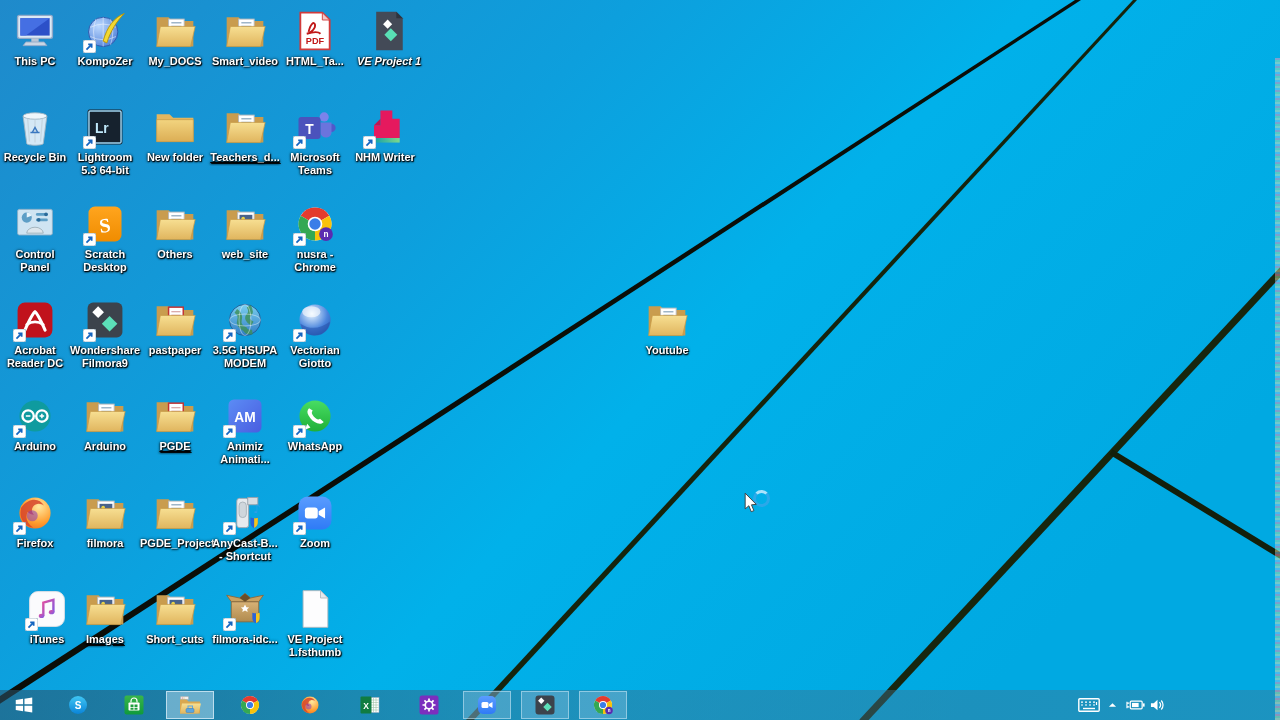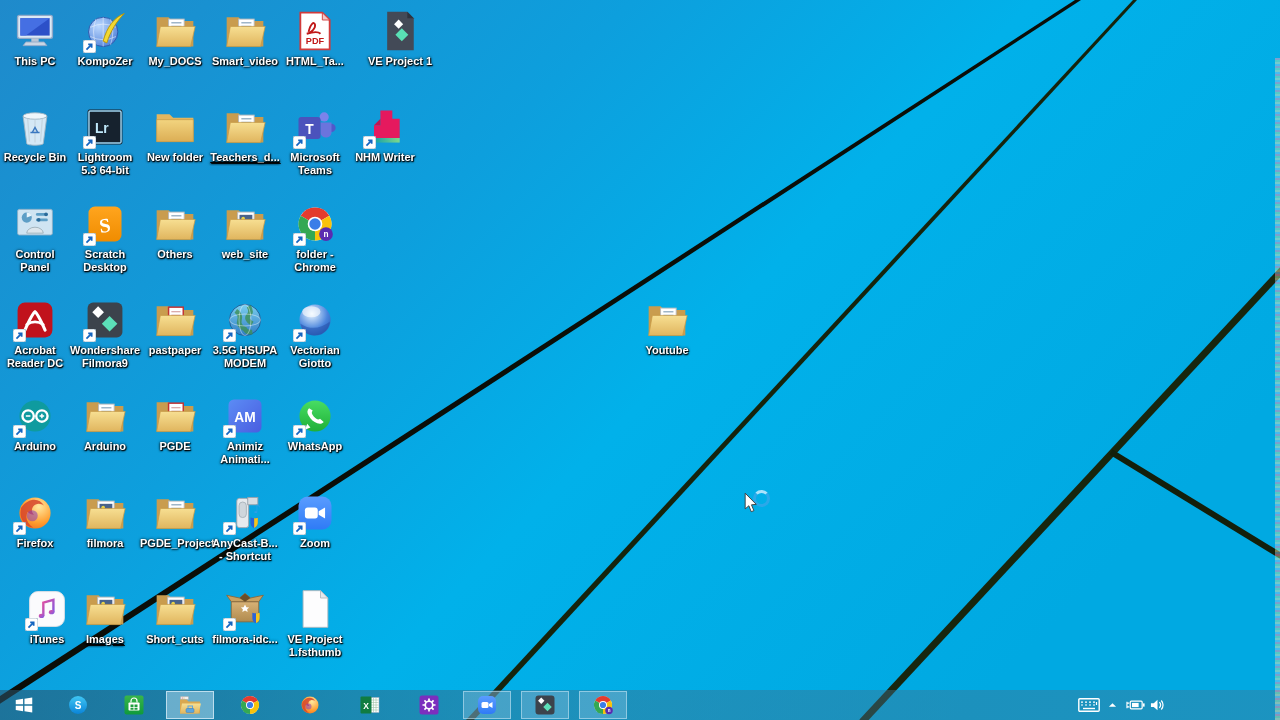--- a/index.html
+++ b/index.html
@@ -180,21 +180,21 @@
         <div class="di-ic">
           <svg viewBox="0 0 48 48">
             <path d="M8 4h24l8 8v32H8z" fill="#fff" stroke="#d23b3b" stroke-width="2"></path>
             <path d="M32 4l8 8h-8z" fill="#f3c8c8" stroke="#d23b3b"></path>
             <path d="M17 25c2-9 6-12 7-8 1 4-4 9-9 10 7-2 13-2 15 0" stroke="#c01818" stroke-width="2" fill="none"></path>
             <text x="24" y="38" font-size="10" font-weight="bold" fill="#c01818" text-anchor="middle" font-family="Liberation Sans,sans-serif">PDF</text>
           </svg>
         </div>
         <div class="di-label">HTML_Ta...</div>
       </div>
-      <div class="di" style="left: 365px; top: 9px;">
+      <div class="di" style="left: 354px; top: 9px; font-style: italic;">
         <div class="di-ic">
           <svg viewBox="0 0 48 48">
             <path d="M10 3h22l7 7v35H10z" fill="#434a57"></path>
             <path d="M32 3l7 7h-7z" fill="#2e333d"></path>
             <rect x="19" y="13" width="7" height="7" transform="rotate(45 22.5 16.5)" fill="#fff"></rect>
             <rect x="21" y="23" width="10" height="10" transform="rotate(45 26 28)" fill="#59e0b5"></rect>
           </svg>
         </div>
         <div class="di-label">VE Project 1</div>
       </div>
@@ -349,21 +349,21 @@
             <circle cx="36" cy="35" r="7.5" fill="#5a2bb0"></circle>
             <text x="36" y="38.5" font-size="9" font-weight="bold" fill="#fff" text-anchor="middle" font-family="Liberation Sans,sans-serif">n</text>
           </svg>
           <span class="sc">
             <svg viewBox="0 0 12 12">
               <rect width="12" height="12" rx="2" fill="#fff" stroke="#9ab0c0" stroke-width=".8"></rect>
               <path d="M3.2 8.8L8 4M4.8 4H8v3.2" stroke="#1565c0" stroke-width="1.6" fill="none"></path>
             </svg>
           </span>
         </div>
-        <div class="di-label">folder -
+        <div class="di-label">nusra -
 Chrome</div>
       </div>
       <div class="di" style="left: 0px; top: 298px;">
         <div class="di-ic">
           <svg viewBox="0 0 48 48">
             <rect x="5" y="5" width="38" height="38" rx="8" fill="#c1121c"></rect>
             <path d="M13 35c4-9 8-18 11-20 3 2 7 11 11 20" stroke="#fff" stroke-width="3.4" fill="none" stroke-linecap="round"></path>
             <path d="M15 29c6-4 12-4 18 0" stroke="#fff" stroke-width="3" fill="none" stroke-linecap="round"></path>
           </svg>
           <span class="sc">
@@ -471,21 +471,21 @@
         <div class="di-ic">
           <svg viewBox="0 0 48 48">
             <path d="M4 9h13l4 4h23v28H4z" fill="#c99c4e"></path>
             <rect x="17" y="11" width="17" height="26" fill="#fff" stroke="#b9b9b9"></rect>
             <path d="M20 15h11M20 19h11M20 23h11" stroke="#9fb6c8" stroke-width="1.4"></path>
             <path d="M4 41 L8 19 h38 l-5 22z" fill="url(#gFold)" stroke="#c79a45" stroke-width=".8"></path>
           </svg>
         </div>
         <div class="di-label">Arduino</div>
       </div>
-      <div class="di" style="left: 140px; top: 394px;">
+      <div class="di" style="left: 140px; top: 394px; text-decoration: underline;">
         <div class="di-ic">
           <svg viewBox="0 0 48 48">
             <path d="M4 9h13l4 4h23v28H4z" fill="#c99c4e"></path>
             <rect x="17" y="10" width="16" height="27" fill="#fff" stroke="#c23333" stroke-width="1.6"></rect>
             <path d="M20 15h10M20 19h10M20 23h10M20 27h7" stroke="#d09090" stroke-width="1.2"></path>
             <path d="M4 41 L8 19 h38 l-5 22z" fill="url(#gFold)" stroke="#c79a45" stroke-width=".8"></path>
           </svg>
         </div>
         <div class="di-label">PGDE</div>
       </div>

